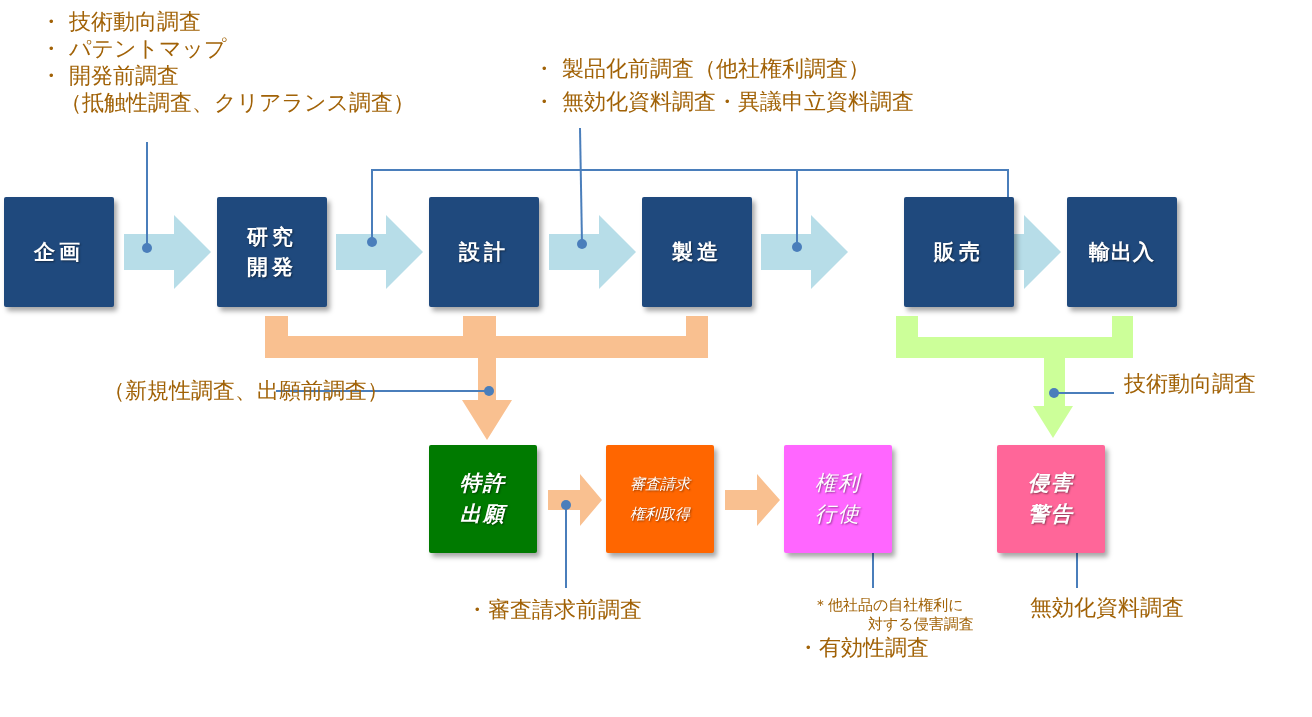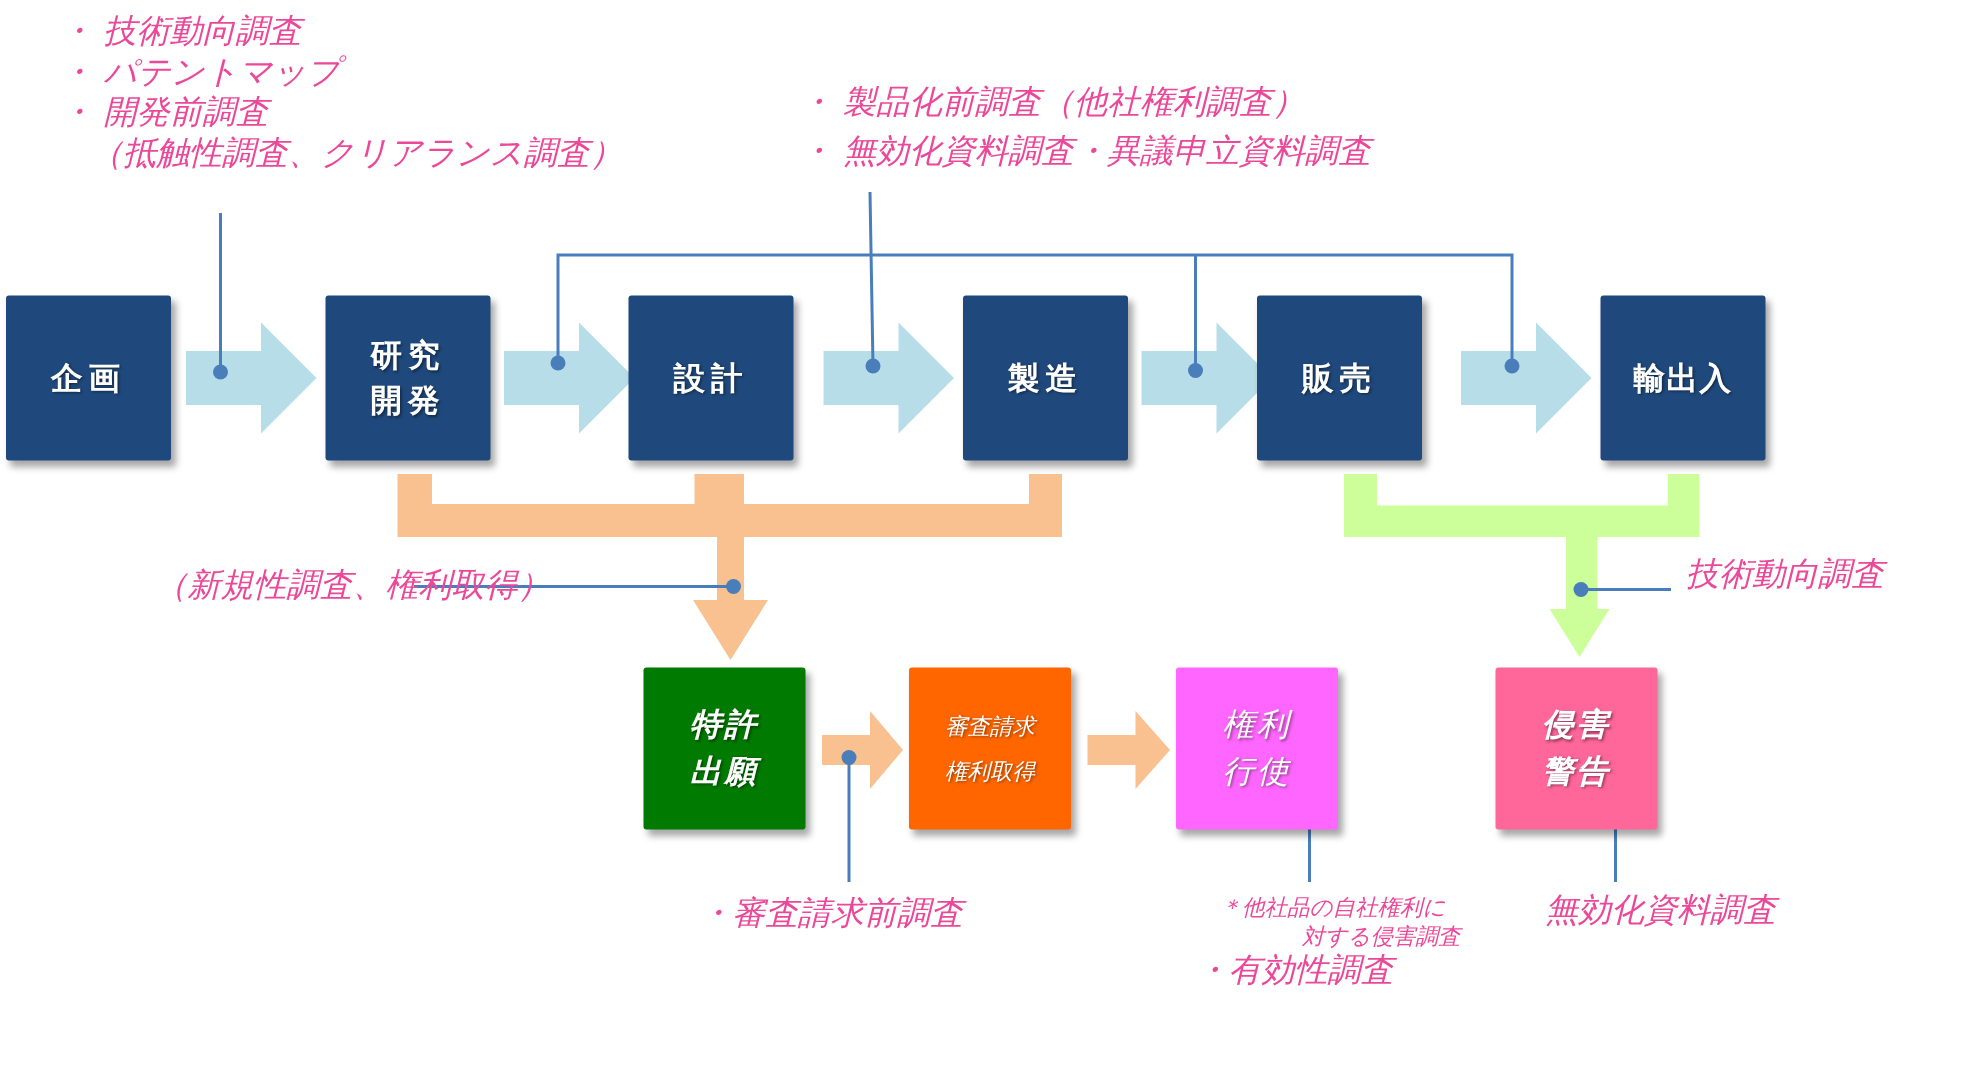--- a/index.html
+++ b/index.html
@@ -1,19 +1,19 @@
 <!DOCTYPE html>
 <html><head>
 <meta charset="utf-8">
 <style>
   html, body { margin: 0; padding: 0; background: #ffffff; }
   body { width: 1312px; height: 717px; position: relative; overflow: hidden;
          font-family: "DejaVu Sans", "Liberation Sans", sans-serif; }
   #canvas { position: absolute; left: 0; top: 0; width: 1312px; height: 717px; }
-  .lbl { position: absolute; color: #ec4899; font-size: 22px; line-height: 27px; white-space: nowrap; font-style: italic; }
+  .lbl { position: absolute; color: #a16207; font-size: 22px; line-height: 27px; white-space: nowrap; }
   .box { position: absolute; display: flex; align-items: center; justify-content: center;
          flex-direction: column; color: #ffffff; font-weight: bold; text-align: center;
          box-shadow: 3px 4px 5px rgba(0,0,0,0.35); border-radius: 2px;
          text-shadow: 1px 1px 2px rgba(0,0,0,0.45); }
   .box.navy { background: #1f497d; font-size: 21px; letter-spacing: 4px; width: 110px; height: 110px; top: 197px; }
   .box.sub { width: 108px; height: 108px; top: 445px; font-size: 21px; letter-spacing: 2px; line-height: 31px; font-style: italic; }
   .box .ln { display: block; }
 </style>
 </head>
 <body>
@@ -60,27 +60,27 @@
   </g>
 </svg>
 
 <div class="box navy" style="left:4px;">
   <span class="ln">企画</span>
 </div>
 <div class="box navy" style="left:217px; line-height:30px;">
   <span class="ln">研究</span>
   <span class="ln">開発</span>
 </div>
-<div class="box navy" style="left:419px;text-align:right;">
+<div class="box navy" style="left:429px;text-align:right;">
   <span class="ln">設計</span>
 </div>
 <div class="box navy" style="left:642px;text-align:right;">
   <span class="ln">製造</span>
 </div>
-<div class="box navy" style="left:838px;">
+<div class="box navy" style="left:904px;">
   <span class="ln">販売</span>
 </div>
 <div class="box navy" style="left:1067px; letter-spacing:1px;">
   <span class="ln">輸出入</span>
 </div>
 
 <div class="box sub" style="left:429px; background:#007a00;">
   <span class="ln">特許</span>
   <span class="ln">出願</span>
 </div>
@@ -103,21 +103,21 @@
   <div>・ 開発前調査</div>
   <div style="margin-left:20px;">（抵触性調査、クリアランス調査）</div>
 </div>
 
 <div class="lbl" style="left:533px; top:52px; line-height:33px;">
   <div>・ 製品化前調査（他社権利調査）</div>
   <div>・ 無効化資料調査・異議申立資料調査</div>
 </div>
 
 <div class="lbl" style="left:103px; top:376px; line-height:30px;">
-  <div>（新規性調査、権利取得）</div>
+  <div>（新規性調査、出願前調査）</div>
 </div>
 
 <div class="lbl" style="left:1124px; top:370px;">技術動向調査</div>
 
 <div class="lbl" style="left:466px; top:596px;">・審査請求前調査</div>
 
 <div class="lbl" style="left:797px; top:596px;">
   <div class="small" style="font-size:15px; line-height:19px; margin-left:16px;">＊他社品の自社権利に</div>
   <div class="small" style="font-size:15px; line-height:19px; margin-left:71px;">対する侵害調査</div>
   <div>・有効性調査</div>

